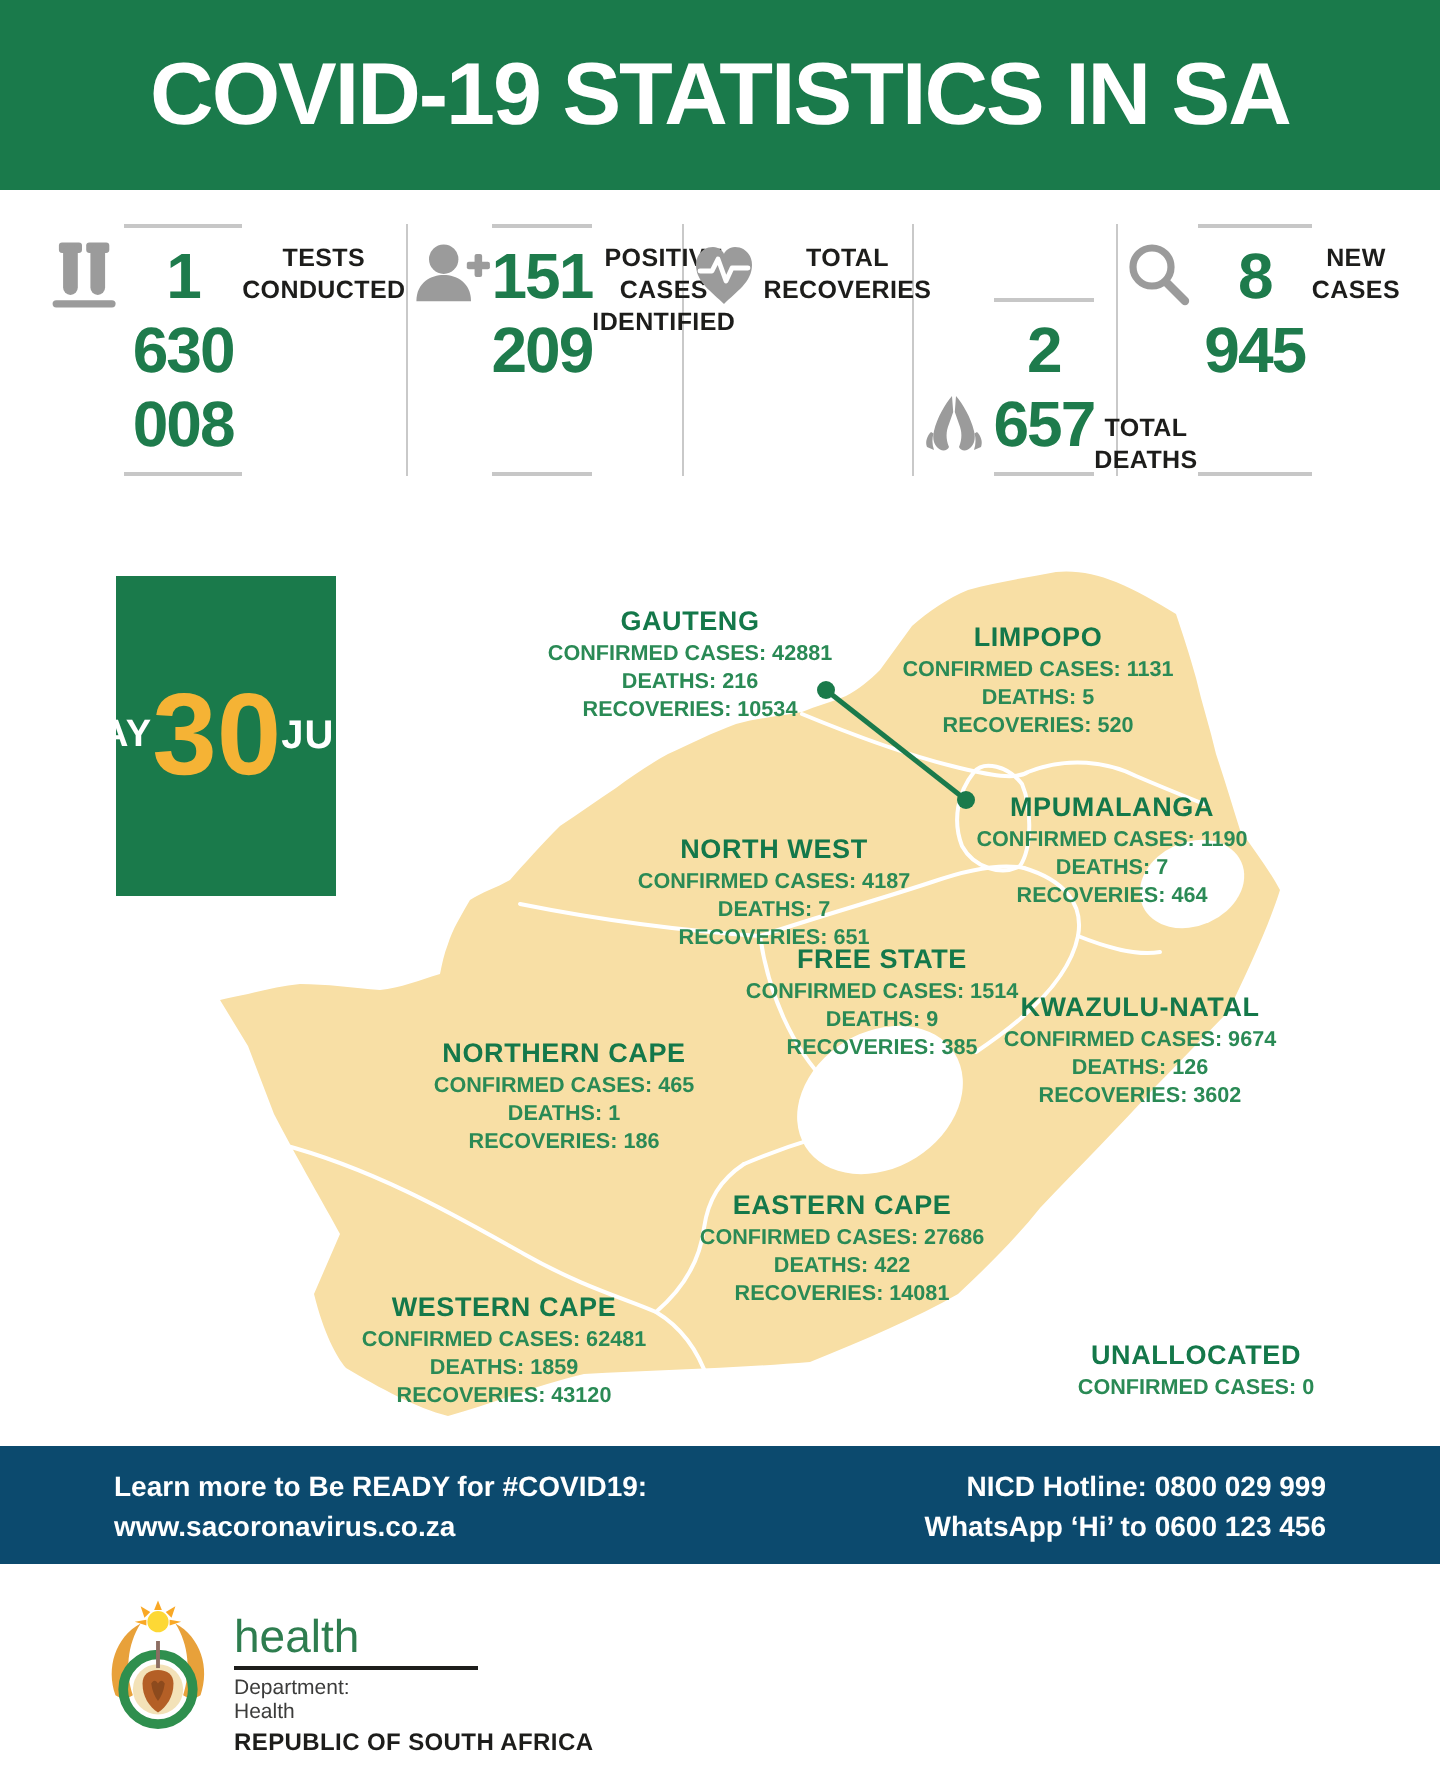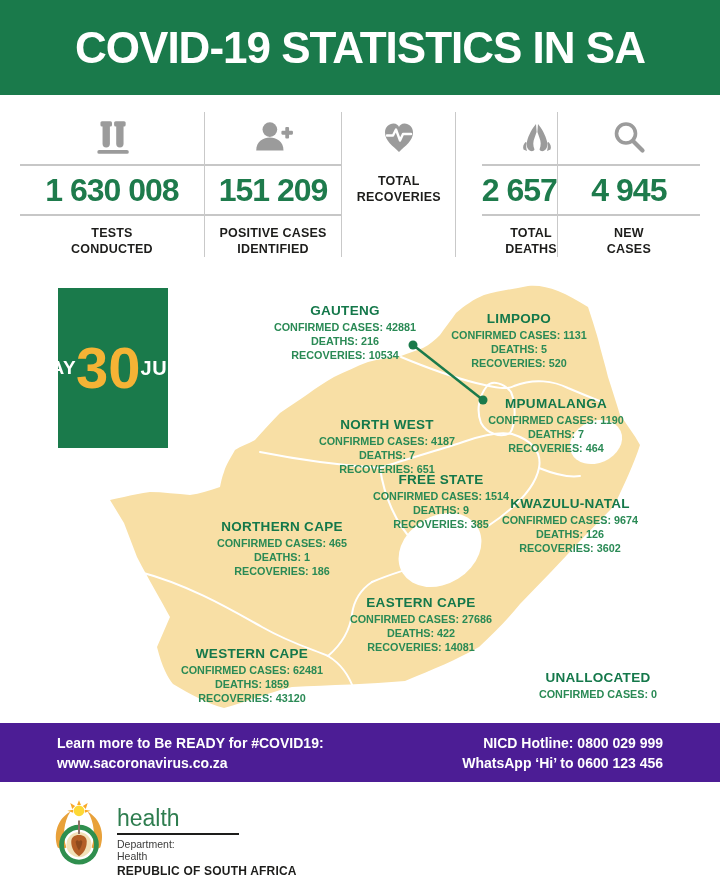--- a/index.html
+++ b/index.html
@@ -6,21 +6,21 @@
   .page{position:relative;width:720px;height:890px;background:#ffffff;overflow:hidden;
         font-family:"Liberation Sans","DejaVu Sans",sans-serif;}
 
   
   .header{position:absolute;left:0;top:0;width:720px;height:95px;background:#1a7a4b;
           display:flex;align-items:center;justify-content:center;}
   .header h1{margin:12px;color:#ffffff;font-size:44px;font-weight:bold;letter-spacing:-1px;}
 
   
   .stats{position:absolute;left:20px;top:112px;width:680px;display:flex;align-items:stretch;}
-  .stat-col{display:flex;flex-direction:column;}
+  .stat-col{display:flex;flex-direction:row;}
   .stat-col.c1{width:185px;}.stat-col.c2{width:137px;}.stat-col.c3{width:114px;}
   .stat-col.c4{width:101px;align-items:flex-end;}.stat-col.c5{width:143px;}
   .stat-col:not(:last-child){border-right:1px solid #c9c9c9;}
   .stat-icon{height:52px;display:flex;align-items:center;justify-content:center;}
   .stat-icon svg{display:block;}
   .stat-value{border-top:2px solid #c7c7c7;border-bottom:2px solid #c7c7c7;
               color:#1e7b4c;font-size:32px;font-weight:bold;letter-spacing:-1px;
               text-align:center;padding:6px 0 5px 0;}
   .stat-label{padding-top:9px;text-align:center;color:#1d1d1b;font-size:12.5px;
               font-weight:bold;line-height:16px;letter-spacing:.2px;}
@@ -44,21 +44,21 @@
   .p-northwest{left:297px;top:417px}
   .p-mpumalanga{left:466px;top:396px}
   .p-freestate{left:351px;top:472px}
   .p-kzn{left:480px;top:496px}
   .p-northerncape{left:192px;top:519px}
   .p-easterncape{left:331px;top:595px}
   .p-westerncape{left:162px;top:646px}
   .p-unallocated{left:508px;top:670px}
 
   
-  .footer{position:absolute;left:0;top:723px;width:720px;height:59px;background:#4c1d95;
+  .footer{position:absolute;left:0;top:723px;width:720px;height:59px;background:#0c4a6e;
           display:flex;align-items:center;justify-content:space-between;
           padding:0 57px;box-sizing:border-box;}
   .footer .blk{color:#ffffff;font-size:14px;font-weight:bold;line-height:20px;}
   .footer .blk.right{text-align:right;}
 
   
   .gov{position:absolute;left:50px;top:798px;display:flex;align-items:flex-start;}
   .gov-arms{width:58px;height:74px;margin-right:9px;}
   .gov-text{padding-top:8px;}
   .gov-org{color:#2e7d4f;font-size:23px;line-height:24px;}
@@ -139,21 +139,21 @@
       </div>
     </div>
 
     <div class="stat-col c5">
       <div class="stat-icon">
         <svg width="40" height="40" viewBox="0 0 40 40">
           <circle cx="17" cy="15.5" r="9.5" fill="none" stroke="#9b9b9b" stroke-width="3.6"></circle>
           <line x1="24" y1="23" x2="33.5" y2="32.5" stroke="#9b9b9b" stroke-width="4.2" stroke-linecap="round"></line>
         </svg>
       </div>
-      <div class="stat-value">4 945</div>
+      <div class="stat-value">8 945</div>
       <div class="stat-label">
         <div>NEW</div>
         <div>CASES</div>
       </div>
     </div>
   </div>
 
   <svg class="map-svg" viewBox="0 0 545 432">
     <path fill="#f8dfa5" d="M0,218 L14,241 L27,275 C40,300 52,320 60,335 L47,365 C52,385 58,396 63,402 C80,412 98,422 114,426 C136,420 160,410 182,405 C220,403 260,402 295,399 C322,388 348,377 369,365 C384,351 398,337 410,322 C430,301 450,281 468,261 C480,249 492,236 504,224 C514,203 524,182 530,163 C524,152 517,143 510,133 C506,120 502,107 498,95 C495,82 491,70 488,57 C485,46 481,34 478,25 C468,19 458,13 448,9 C438,5 428,3 418,4 C403,7 388,9 374,13 C364,17 354,24 346,31 C341,38 335,46 330,53 C325,58 319,63 313,66 C306,69 298,71 291,74 C280,76 269,77 258,80 C247,84 235,90 224,95 C215,100 206,106 198,112 C189,118 179,125 170,131 C161,140 152,150 145,158 C138,162 131,164 125,168 C121,175 116,183 114,190 C112,195 111,200 110,205 C100,208 90,212 80,213 C67,212 53,210 40,210 C31,211 22,213 14,215 C9,216 4,217 0,218 Z"></path>
     <g fill="none" stroke="#ffffff" stroke-width="2" stroke-linecap="round">

